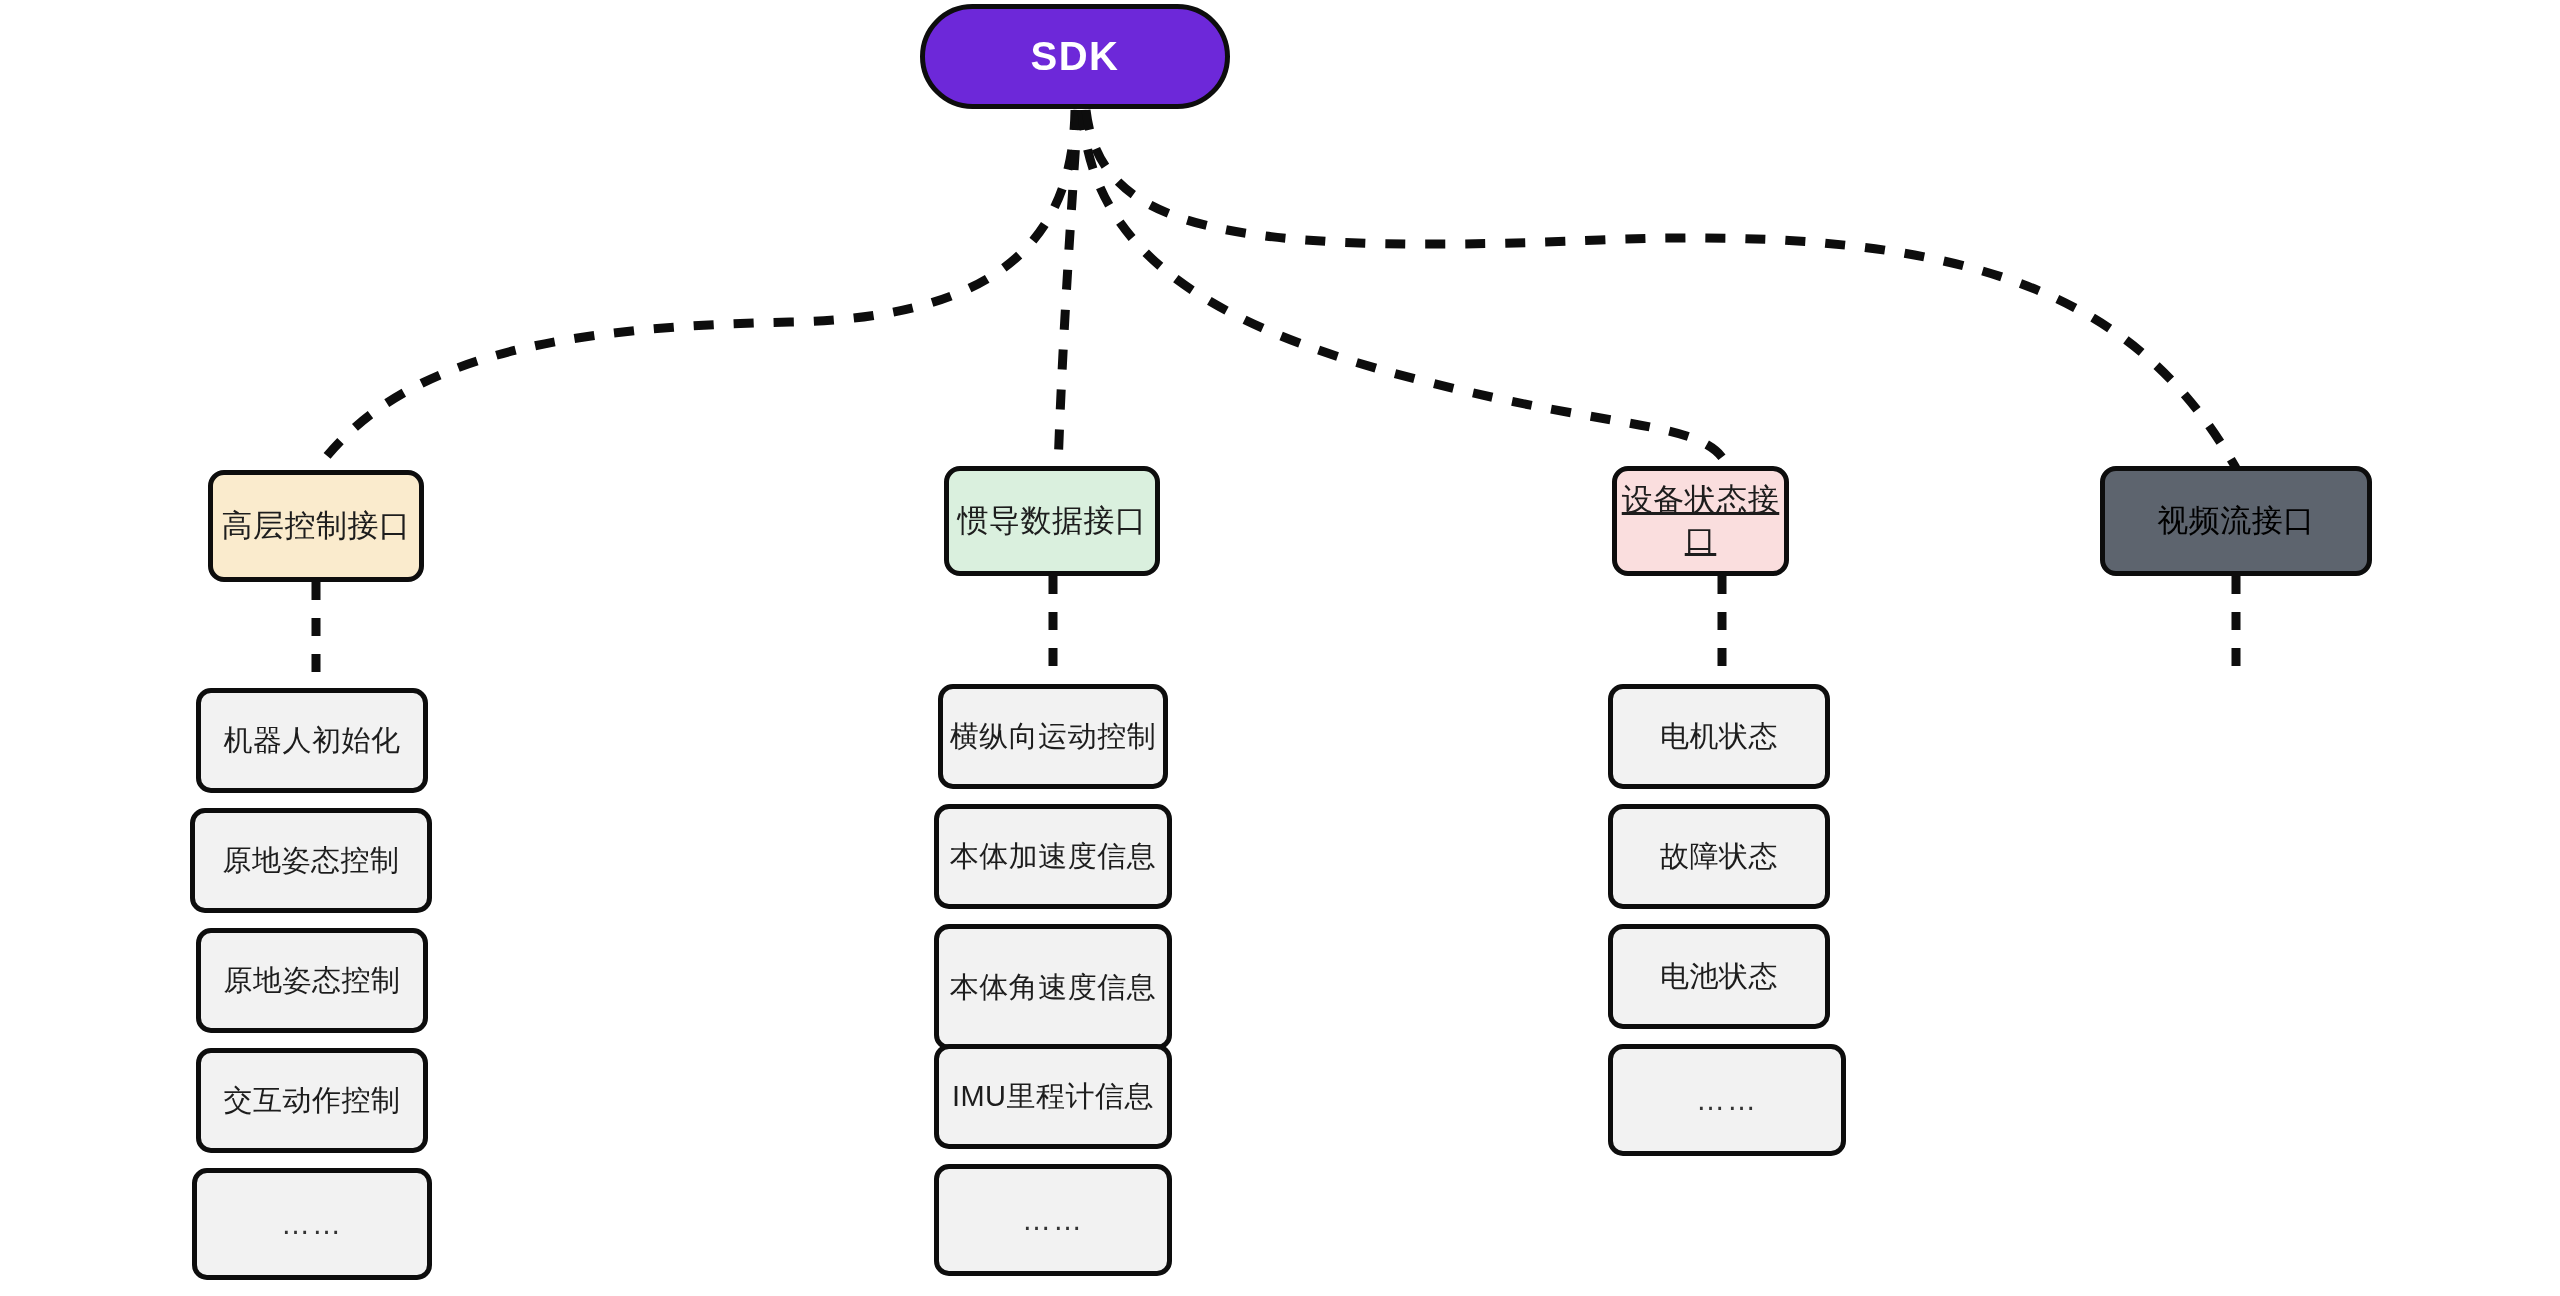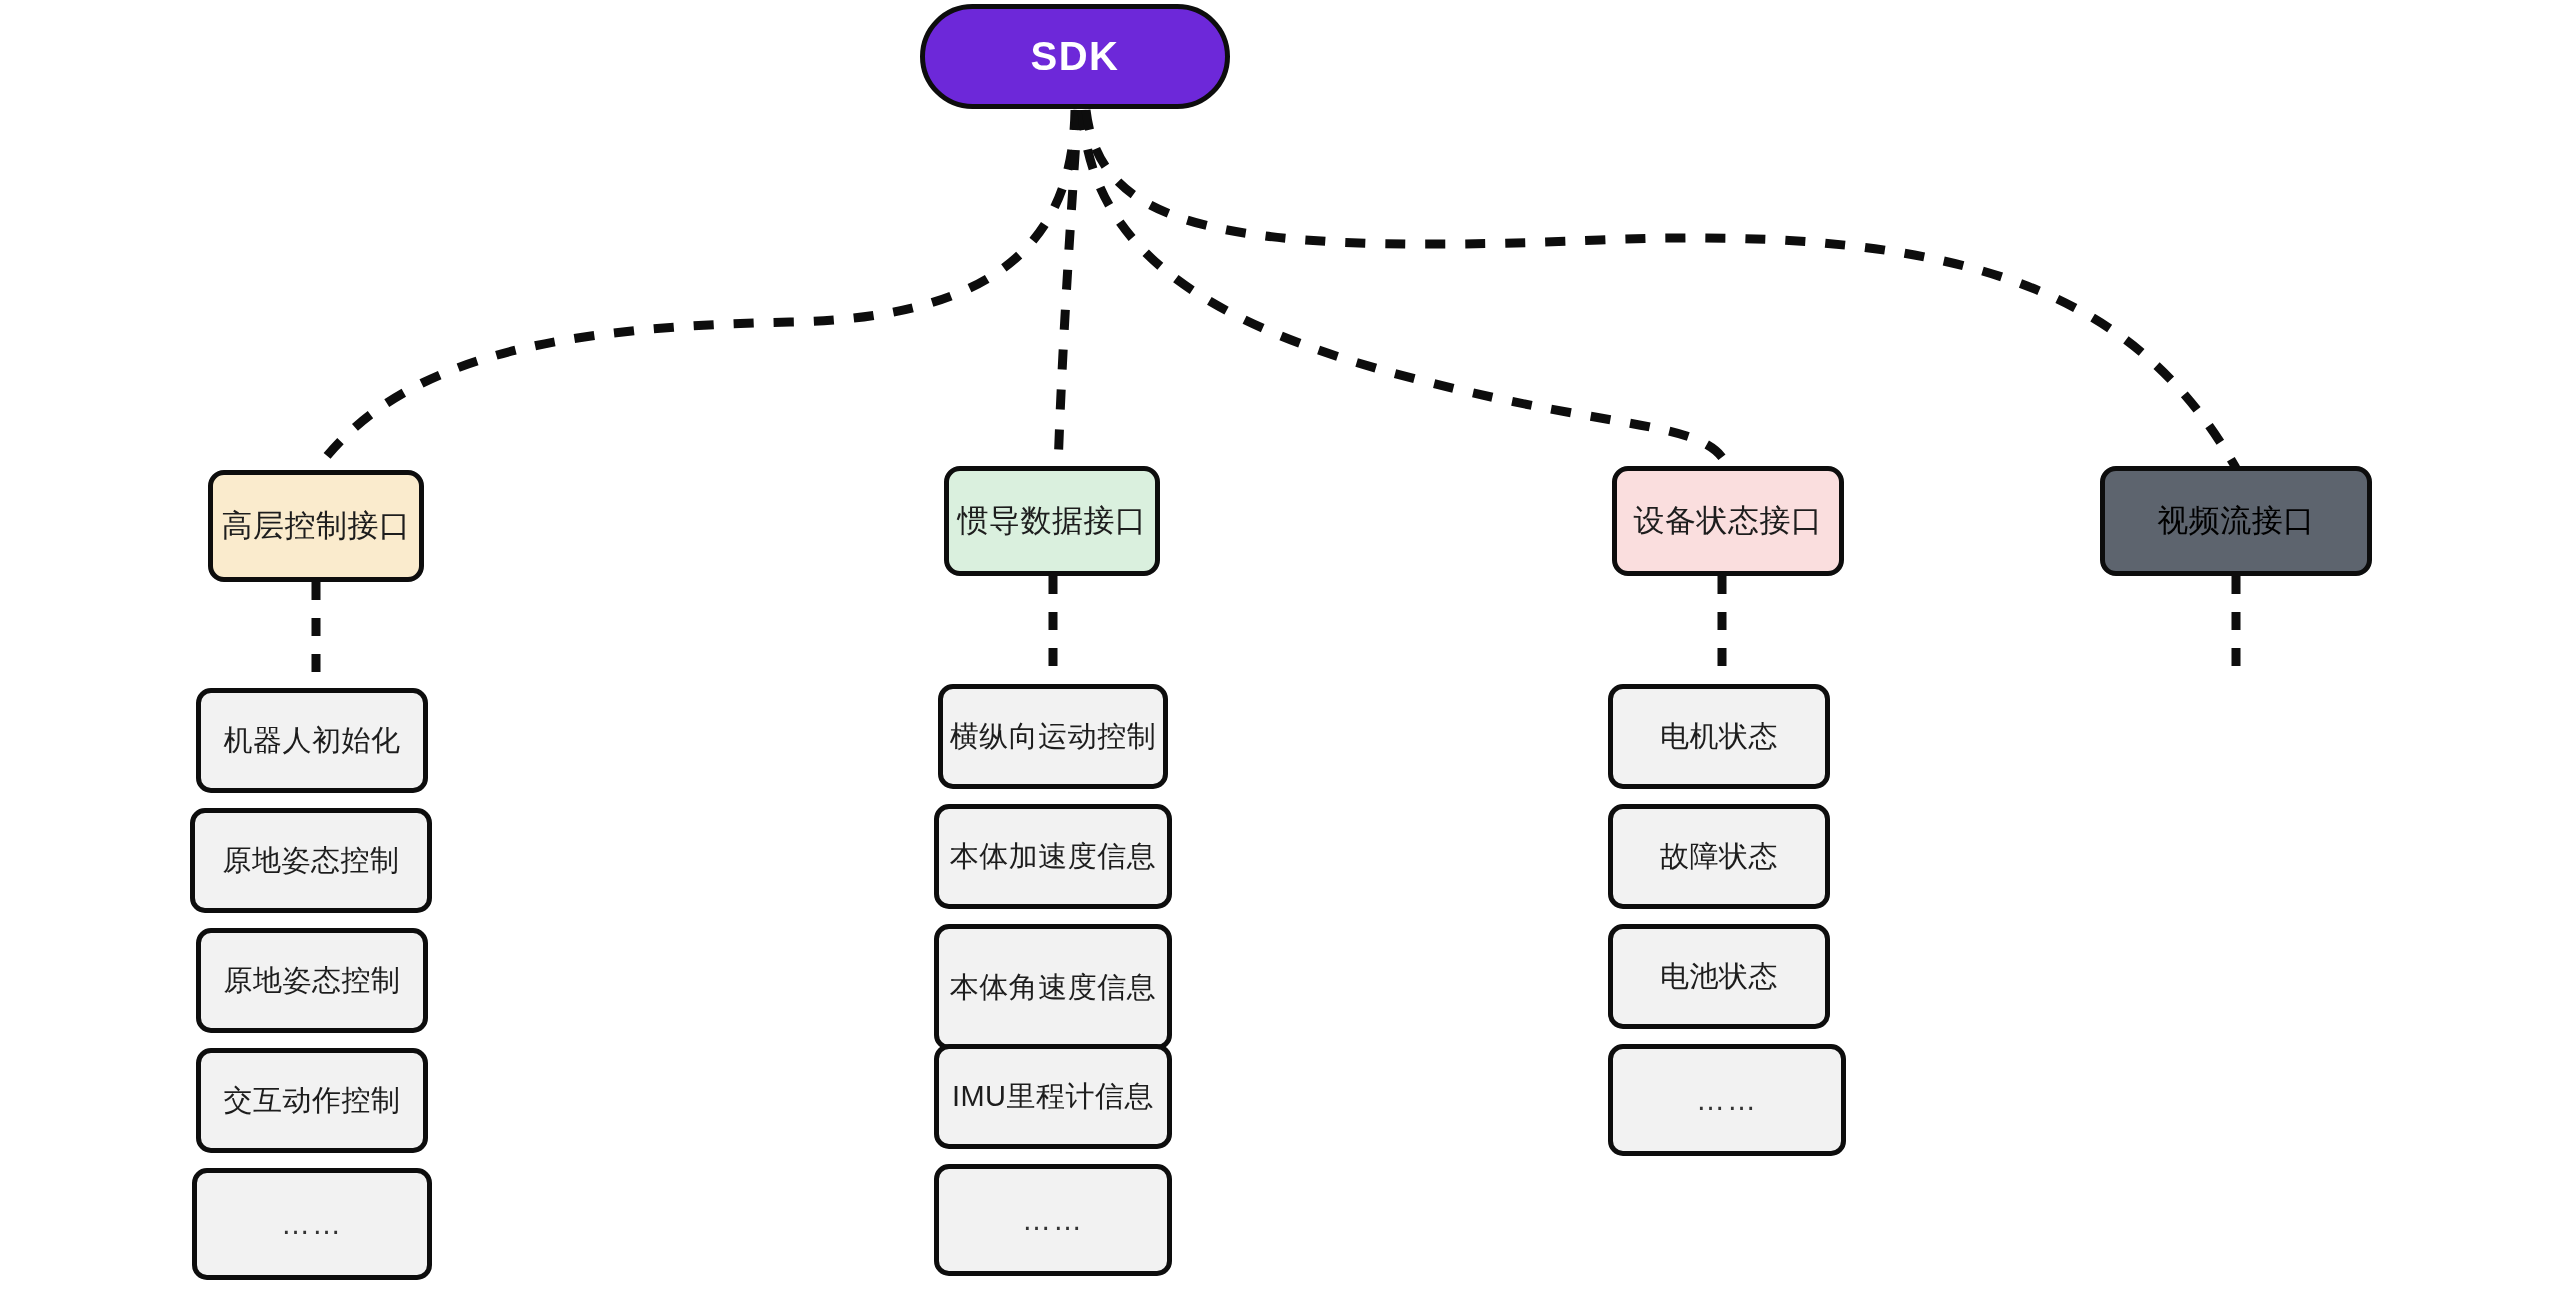--- a/index.html
+++ b/index.html
@@ -127,21 +127,21 @@
   <div class="node node-leaf" style="left:934px; top:924px; width:238px; height:126px;">
     <span>本体角速度信息</span>
   </div>
   <div class="node node-leaf" style="left:934px; top:1044px; width:238px; height:105px;">
     <span>IMU里程计信息</span>
   </div>
   <div class="node node-leaf ellipsis" style="left:934px; top:1164px; width:238px; height:112px;">
     <span>……</span>
   </div>
 
-  <div class="node node-iface iface-pink" style="left:1612px; top:466px; width:232px; height:110px;">
+  <div class="node node-iface iface-pink" style="left:1612px; top:466px; width:177px; height:110px;text-decoration:underline;">
     <span>设备状态接口</span>
   </div>
 
   <div class="node node-leaf" style="left:1608px; top:684px; width:222px; height:105px;">
     <span>电机状态</span>
   </div>
   <div class="node node-leaf" style="left:1608px; top:804px; width:222px; height:105px;">
     <span>故障状态</span>
   </div>
   <div class="node node-leaf" style="left:1608px; top:924px; width:222px; height:105px;">

